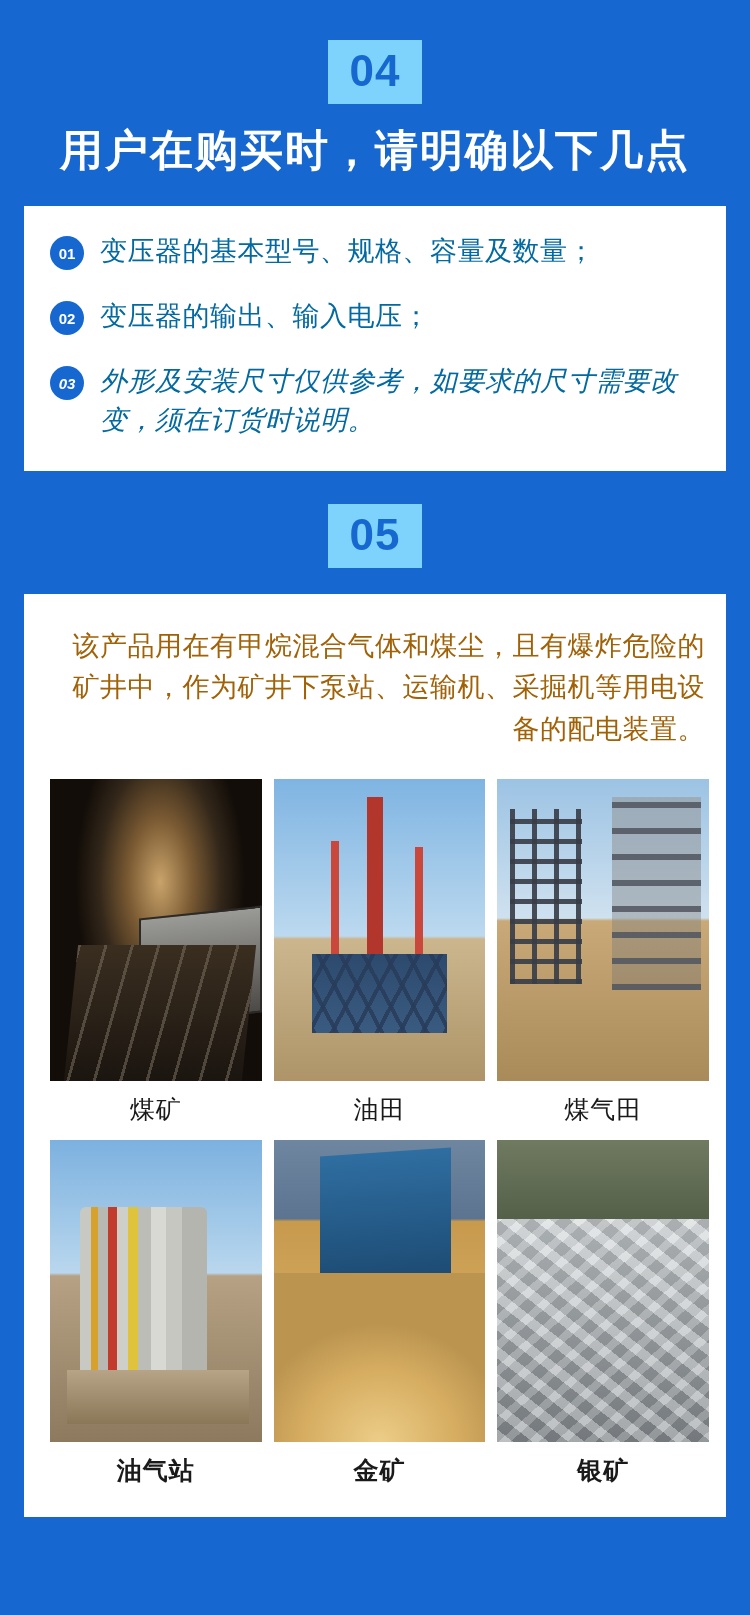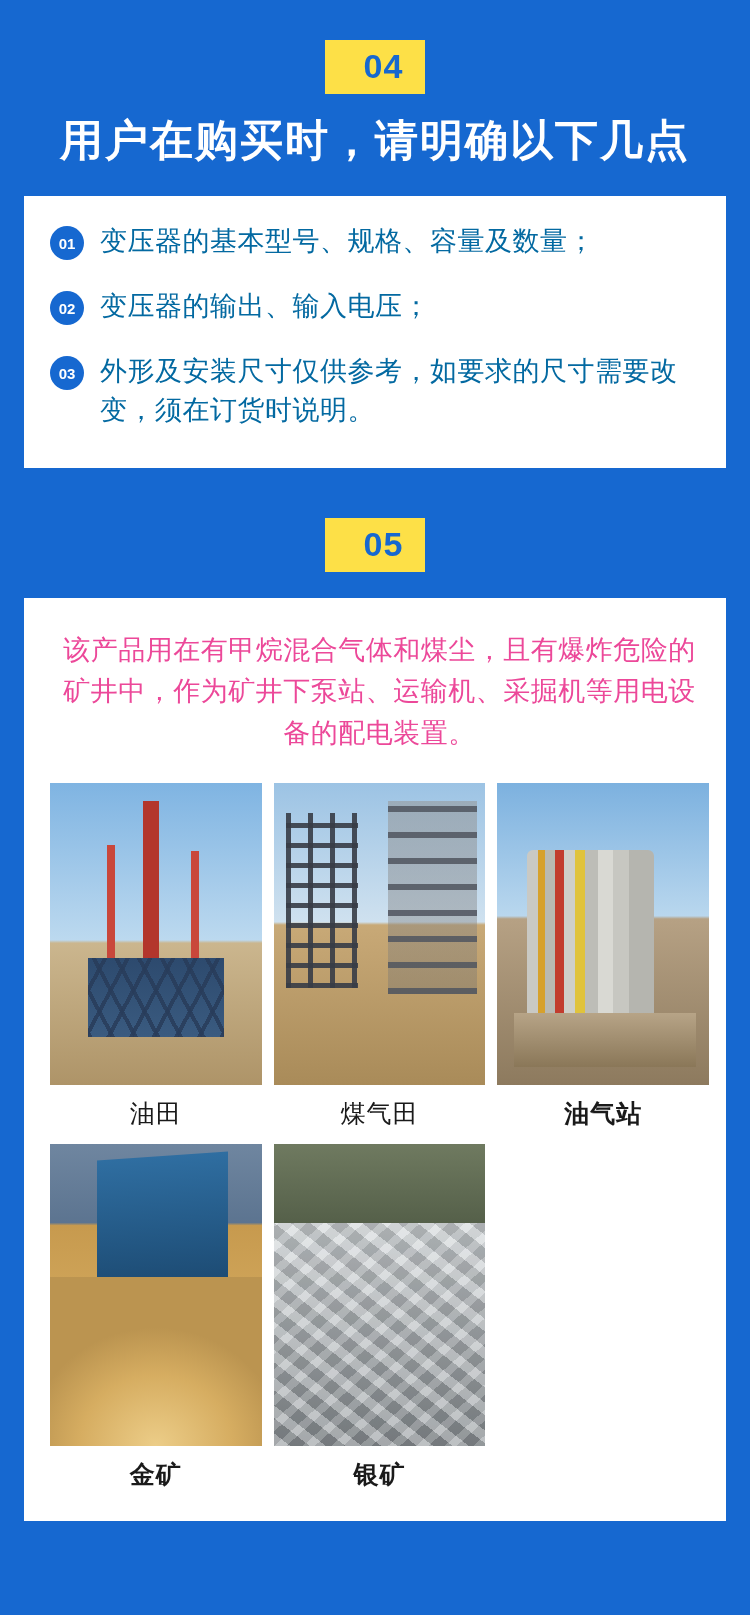--- a/index.html
+++ b/index.html
@@ -16,26 +16,26 @@
     position: relative;
     overflow: hidden;
   }
 
   
   .sec-head {
     text-align: center;
   }
   .badge {
     display: inline-block;
-    background: #fde047;
+    background: #7dd3fc;
     color: #1668d0;
     font-weight: bold;
-    font-size: 34px;
+    font-size: 44px;
     line-height: 1;
-    padding: 9px 22px 11px 39px;
+    padding: 9px 22px 11px 22px;
     letter-spacing: 1px;
   }
   .sec-title {
     color: #ffffff;
     font-weight: bold;
     font-size: 43px;
     letter-spacing: 2px;
     margin-top: 18px;
     white-space: nowrap;
   }
@@ -47,21 +47,21 @@
     padding: 26px 17px 30px 26px;
   }
 
   
   .nlist { }
   .nrow {
     display: flex;
     align-items: flex-start;
     margin-bottom: 26px;
   }
-  .nrow:last-child { margin-bottom: 7px; }
+  .nrow:last-child { margin-bottom: 0; font-style: italic; }
   .nnum {
     flex: 0 0 auto;
     width: 34px;
     height: 34px;
     border-radius: 50%;
     background: #1668d0;
     color: #ffffff;
     font-size: 15px;
     font-weight: bold;
     display: flex;
@@ -71,26 +71,26 @@
   }
   .ntext {
     margin-left: 16px;
     font-size: 27px;
     line-height: 1.45;
     color: #0369a1;
     letter-spacing: 0.5px;
   }
 
   
-  .s5-head { margin-top: 50px; }
+  .s5-head { margin-top: 33px; }
   .desc {
     font-size: 27px;
     line-height: 1.55;
-    color: #ec4899;
-    text-align: center;
+    color: #a16207;
+    text-align: right;
     letter-spacing: 0.5px;
     padding: 6px 4px 0 4px;
   }
 
   
   .grid {
     display: grid;
     grid-template-columns: repeat(3, 1fr);
     gap: 14px 12px;
     margin-top: 28px;
@@ -266,20 +266,24 @@
 
   <div class="sec-head s5-head">
     <div class="badge">05</div>
   </div>
 
   <div class="card">
     <div class="desc">该产品用在有甲烷混合气体和煤尘，且有爆炸危险的矿井中，作为矿井下泵站、运输机、采掘机等用电设备的配电装置。</div>
 
     <div class="grid">
 
+      <div class="cell">
+        <div class="thumb ph-tunnel"></div>
+        <div class="caption">煤矿</div>
+      </div>
 
       <div class="cell">
         <div class="thumb ph-derrick"></div>
         <div class="caption">油田</div>
       </div>
 
       <div class="cell">
         <div class="thumb ph-site"></div>
         <div class="caption">煤气田</div>
       </div>

